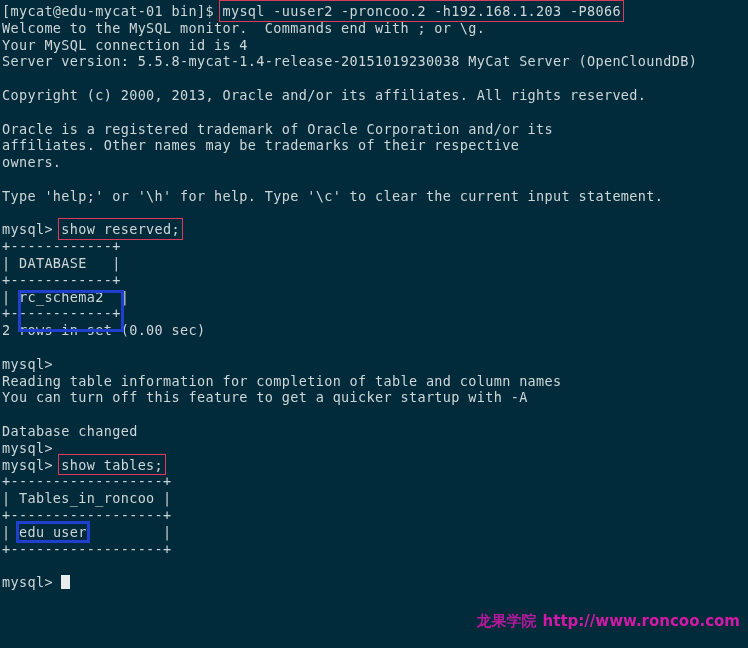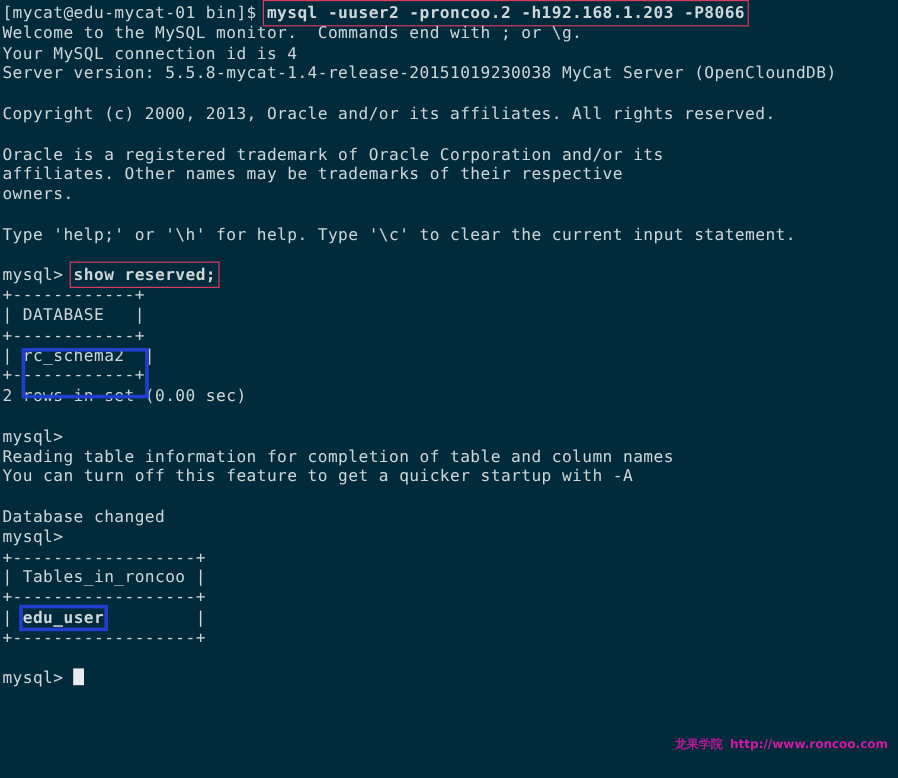--- a/index.html
+++ b/index.html
@@ -31,21 +31,20 @@
     white-space: pre;
     position: relative;
   }
   .blank { height: 16.8px; }
 
   
   .boxed {
     position: relative;
     display: inline-block;
     white-space: pre;
-    font-weight: bold;
   }
   .boxed::after {
     content: "";
     position: absolute;
     left: -3px;
     right: -3px;
     top: -3px;
     bottom: -2px;
     border: 1.5px solid var(--bc, #d93a5e);
     pointer-events: none;
@@ -67,21 +66,21 @@
     height: 14px;
     background: #e8eced;
     vertical-align: -2px;
   }
 
   #watermark {
     position: absolute;
     right: 8px;
     bottom: 18px;
     font-family: "DejaVu Sans", "Liberation Sans", sans-serif;
-    font-size: 10px;
+    font-size: 15px;
     letter-spacing: 0;
     white-space: nowrap;
   }
   #watermark .wm-cn {
     color: #b5199a;
     font-weight: bold;
     margin-right: 6px;
   }
   #watermark .wm-url {
     color: #d11ba6;
@@ -123,20 +122,21 @@
     <div class="blank"></div>
 
     <div class="line">mysql&gt; </div>
     <div class="line">Reading table information for completion of table and column names</div>
     <div class="line">You can turn off this feature to get a quicker startup with -A</div>
 
     <div class="blank"></div>
     <div class="line">Database changed</div>
     <div class="line">mysql&gt; </div>
 
+    <div class="line"><span>mysql&gt; </span><span class="boxed box-red" style="--bc: #d93a5e;">show tables;</span></div>
     <div class="line">+------------------+</div>
     <div class="line">| Tables_in_roncoo |</div>
     <div class="line">+------------------+</div>
     <div class="line"><span>| </span><span class="boxed box-blue" style="--bc: #1f3fcf;">edu_user</span><span>         |</span></div>
     <div class="line">+------------------+</div>
 
     <div class="blank"></div>
 
     <div class="line"><span>mysql&gt; </span><span id="cursor"></span></div>
 

